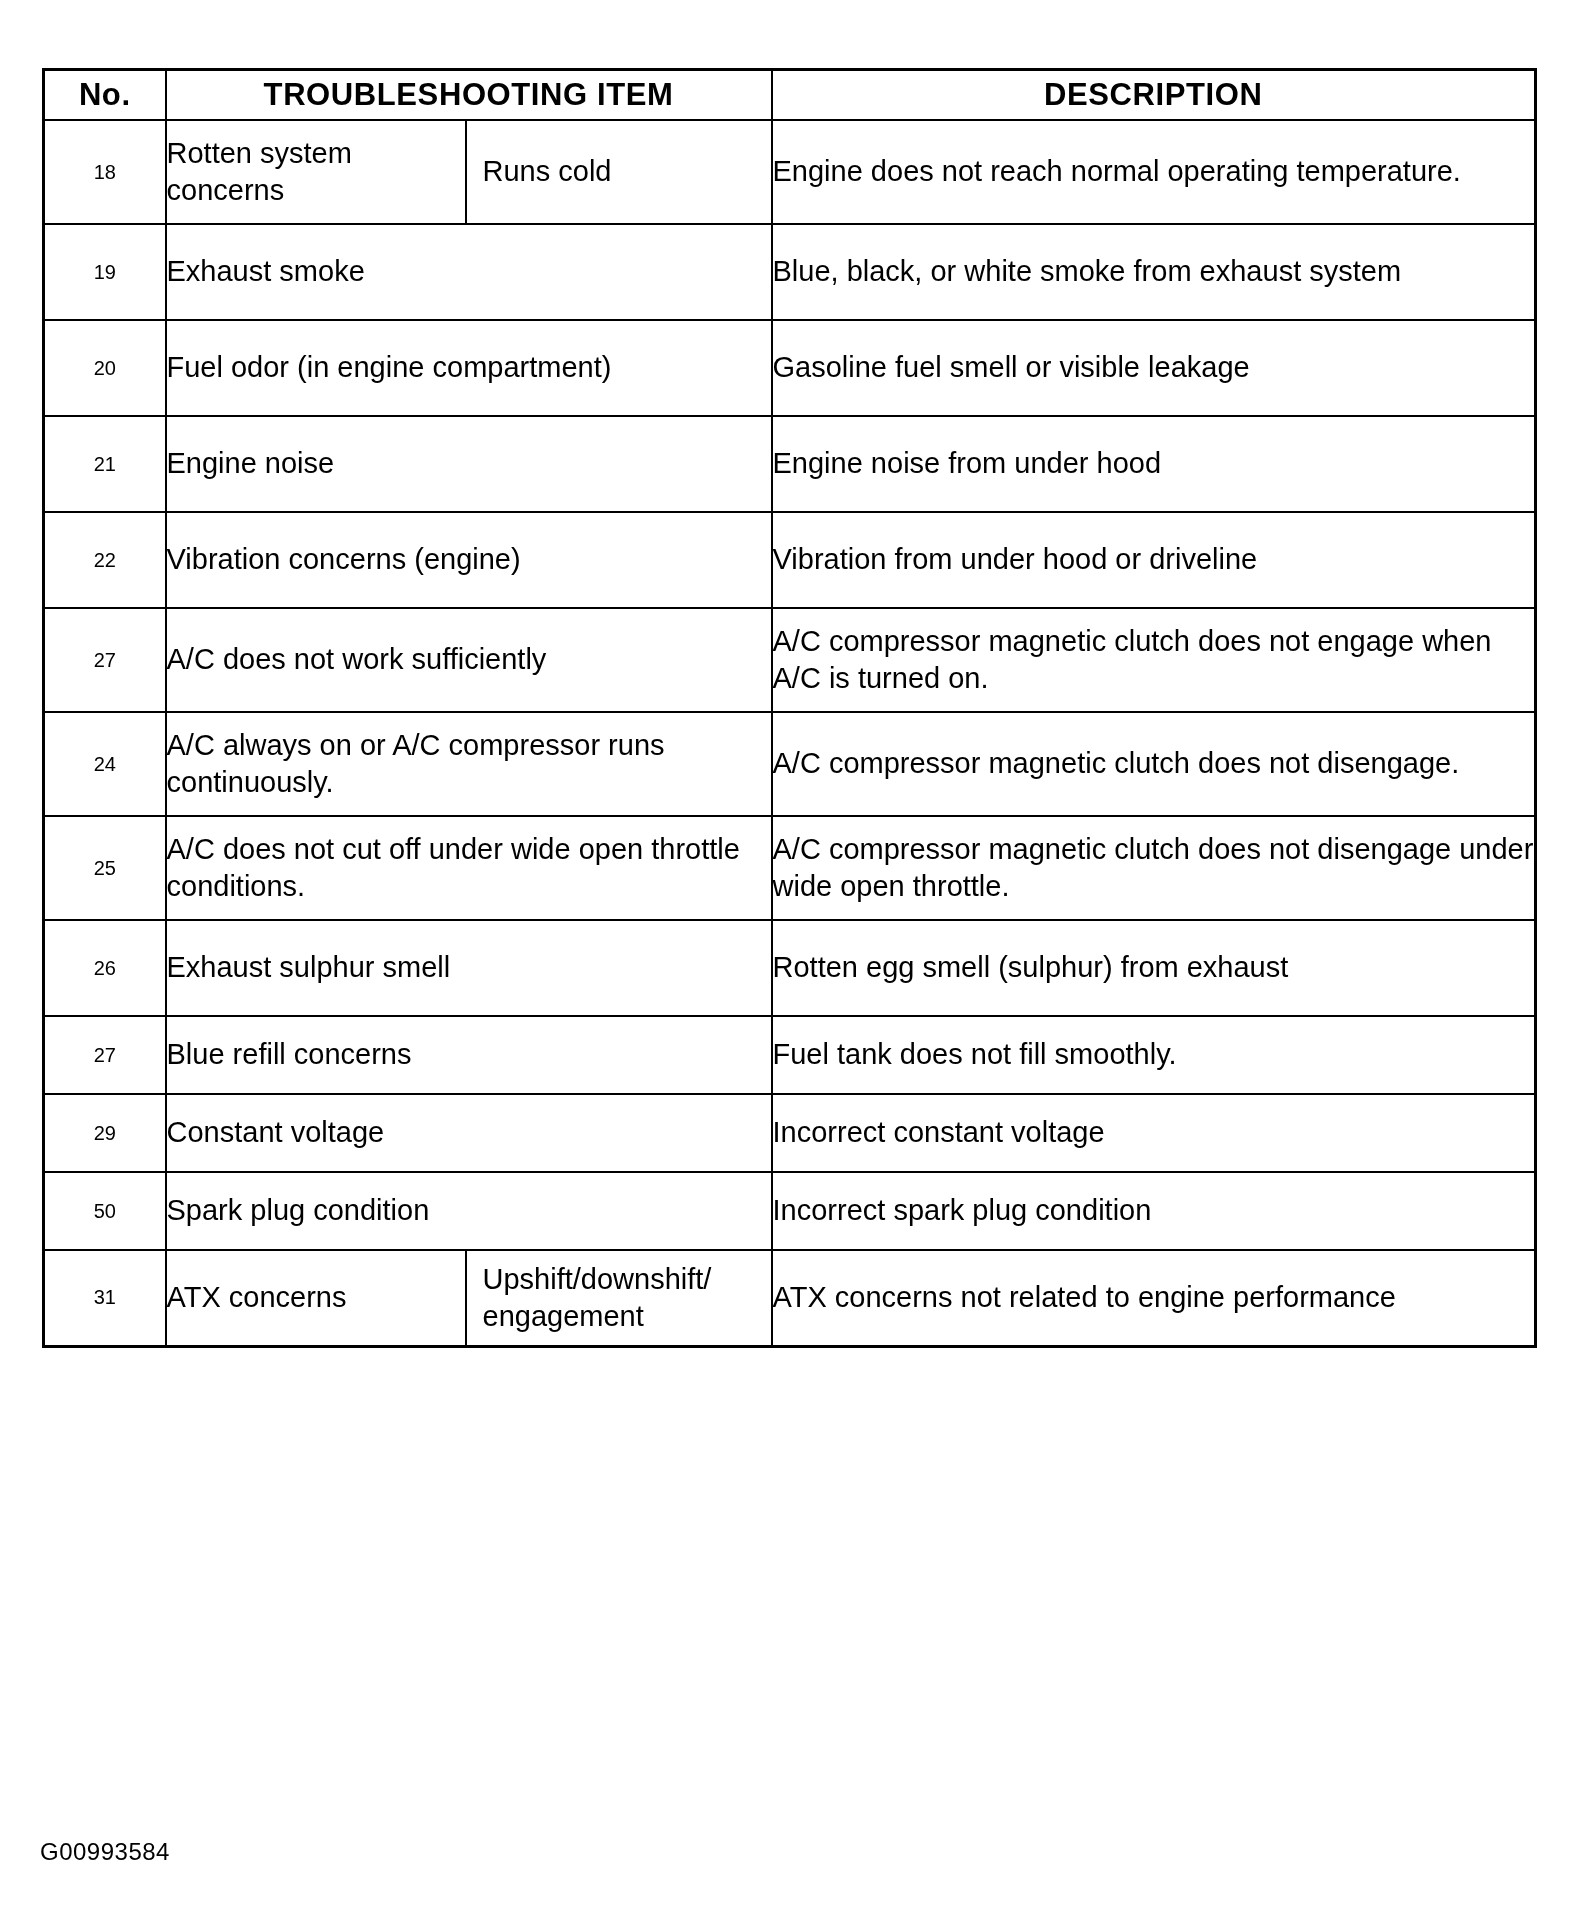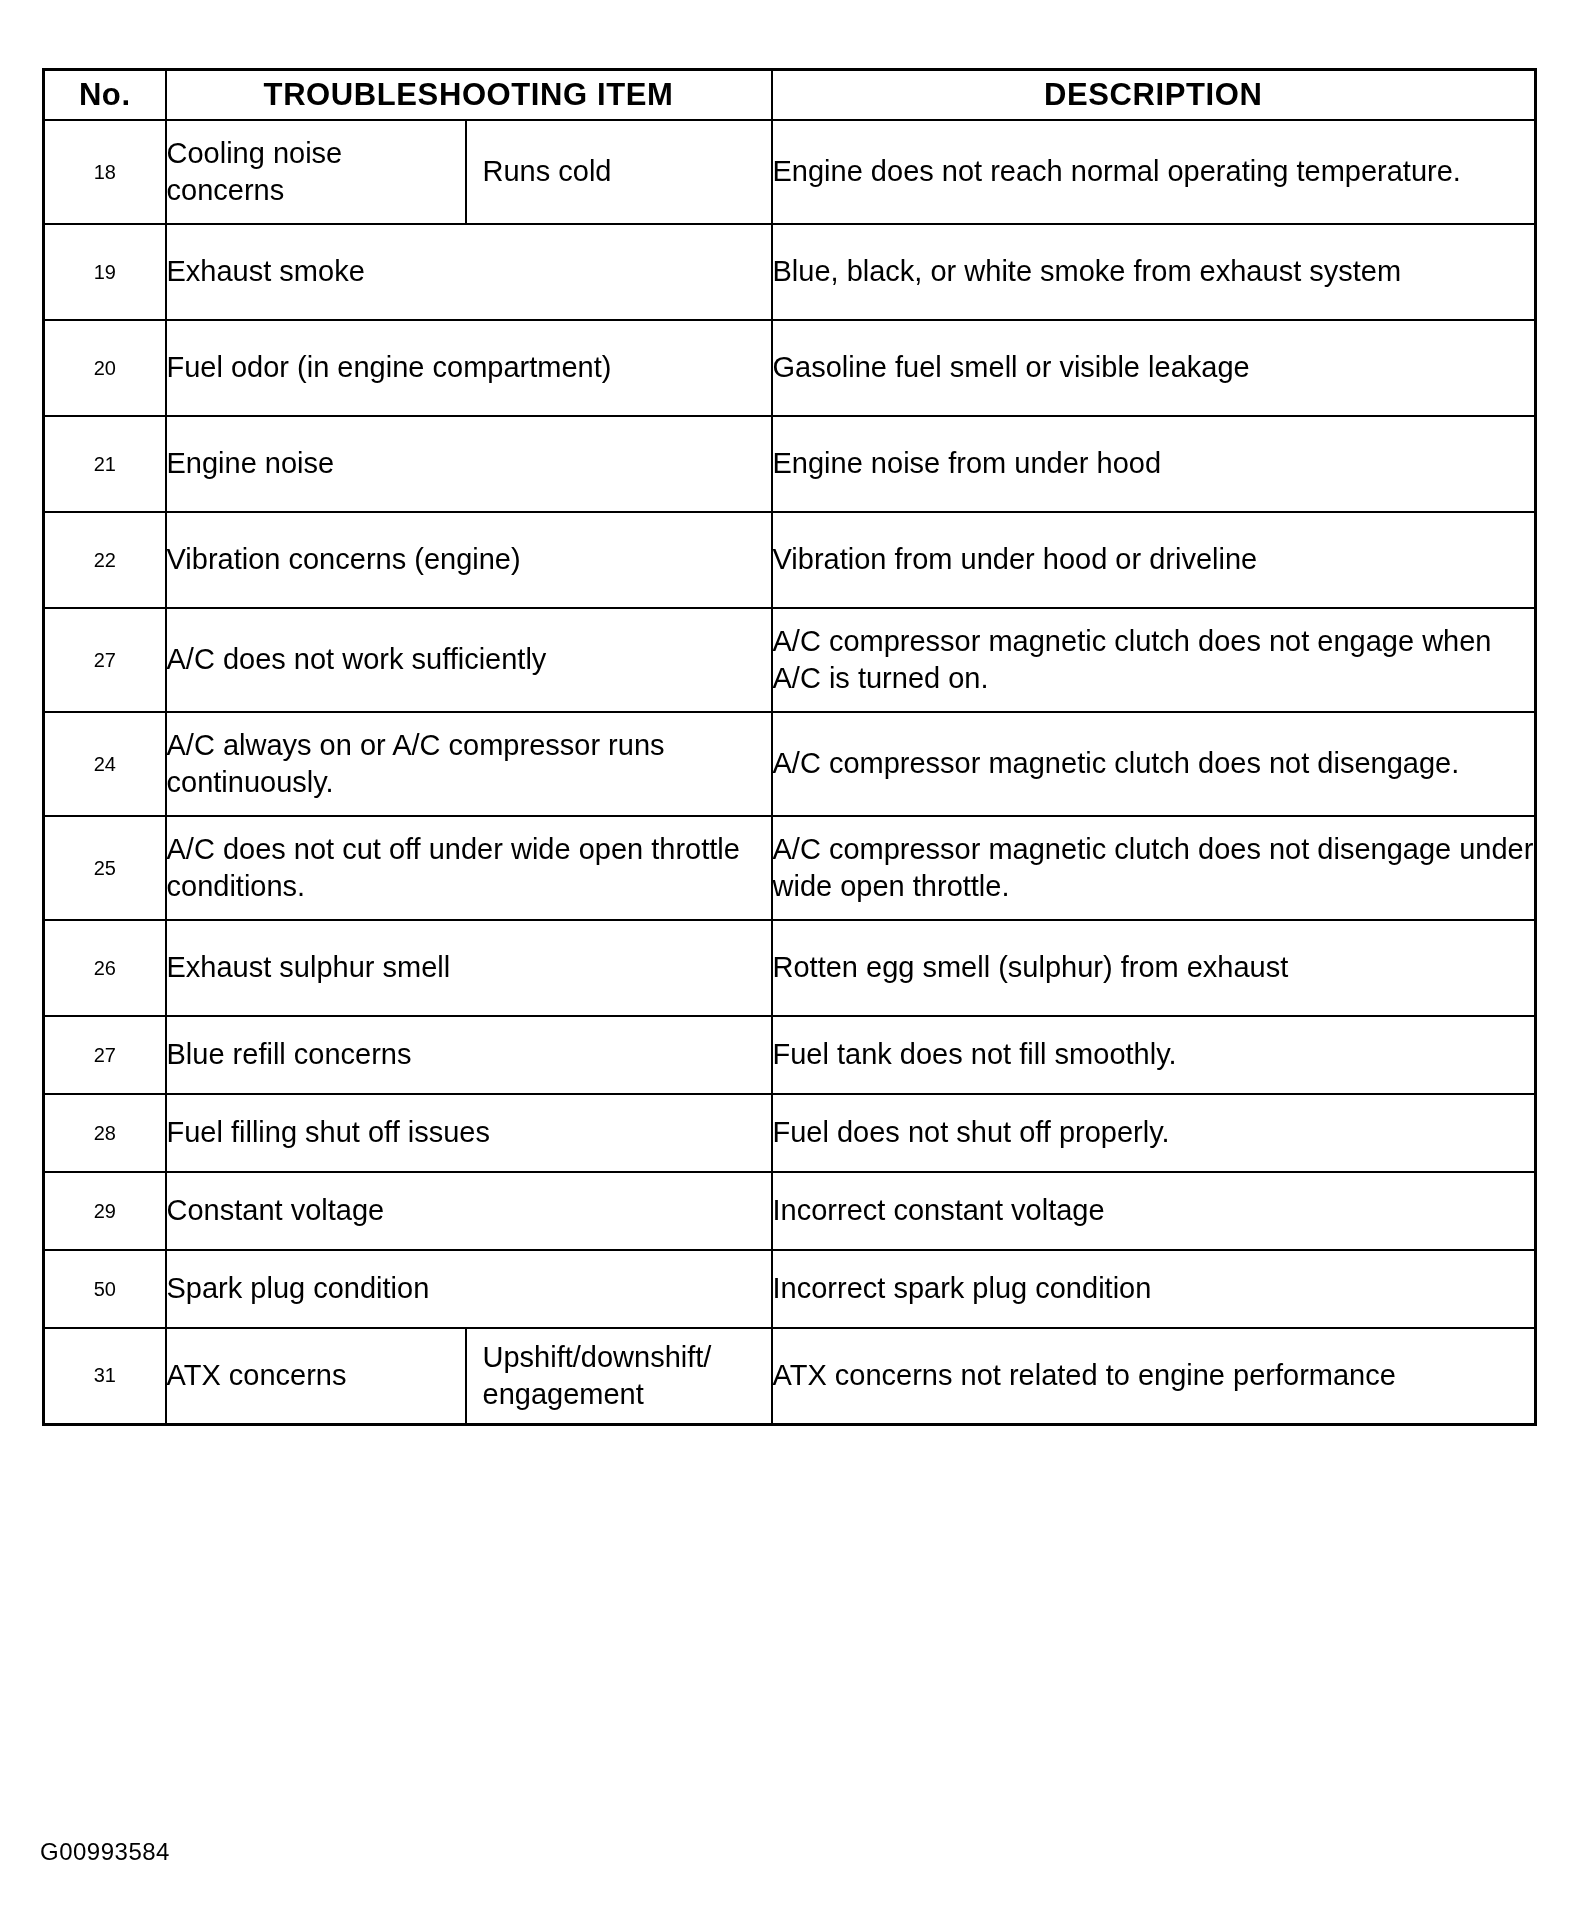--- a/index.html
+++ b/index.html
@@ -102,21 +102,21 @@
         <tr>
           <th class="hdr">No.</th>
           <th class="hdr" colspan="2">TROUBLESHOOTING ITEM</th>
           <th class="hdr">DESCRIPTION</th>
         </tr>
       </thead>
       <tbody>
 
         <tr class="r-tall">
           <td class="num">18</td>
-          <td class="cell">Cooling noise concerns</td>
+          <td class="cell">Rotten system concerns</td>
           <td class="cell sub">Runs cold</td>
           <td class="cell">Engine does not reach normal operating temperature.</td>
         </tr>
 
         <tr class="r-mid">
           <td class="num">19</td>
           <td class="cell" colspan="2">Exhaust smoke</td>
           <td class="cell">Blue, black, or white smoke from exhaust system</td>
         </tr>
 
@@ -161,25 +161,20 @@
           <td class="cell" colspan="2">Exhaust sulphur smell</td>
           <td class="cell">Rotten egg smell (sulphur) from exhaust</td>
         </tr>
 
         <tr class="r-short">
           <td class="num">27</td>
           <td class="cell" colspan="2">Blue refill concerns</td>
           <td class="cell">Fuel tank does not fill smoothly.</td>
         </tr>
 
-        <tr class="r-short">
-          <td class="num">28</td>
-          <td class="cell" colspan="2">Fuel filling shut off issues</td>
-          <td class="cell">Fuel does not shut off properly.</td>
-        </tr>
 
         <tr class="r-short">
           <td class="num">29</td>
           <td class="cell" colspan="2">Constant voltage</td>
           <td class="cell">Incorrect constant voltage</td>
         </tr>
 
         <tr class="r-short">
           <td class="num">50</td>
           <td class="cell" colspan="2">Spark plug condition</td>

